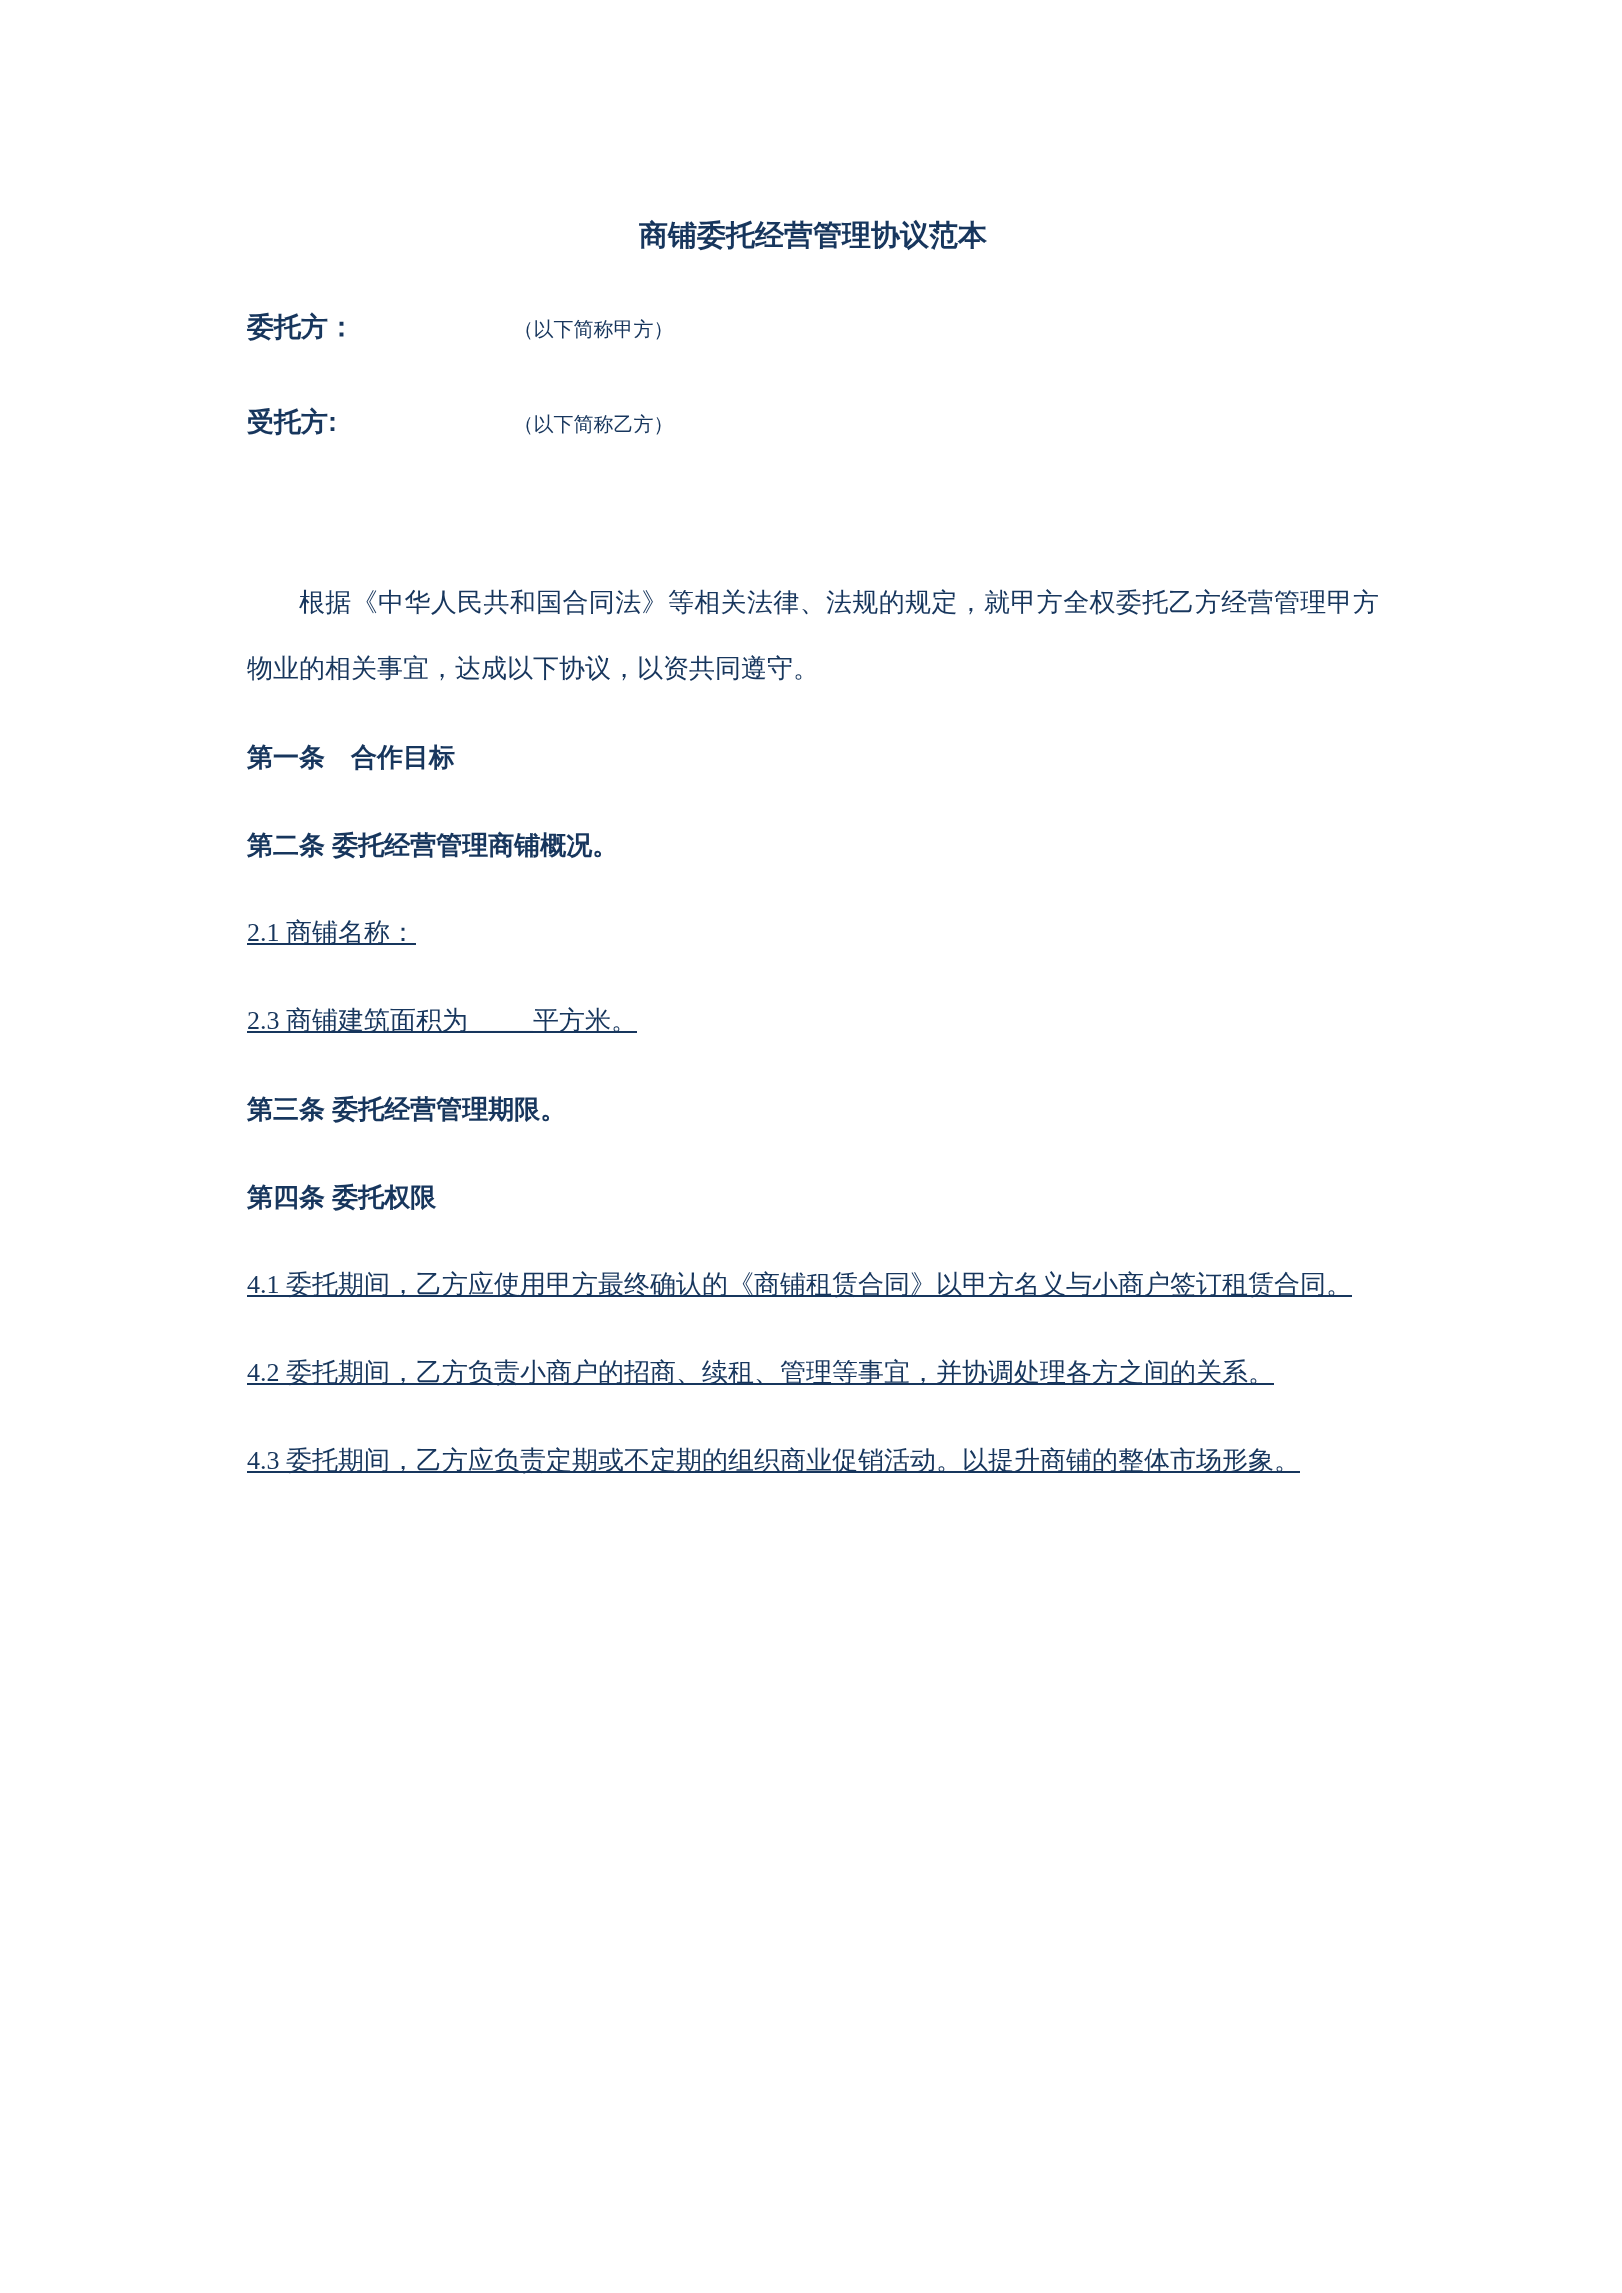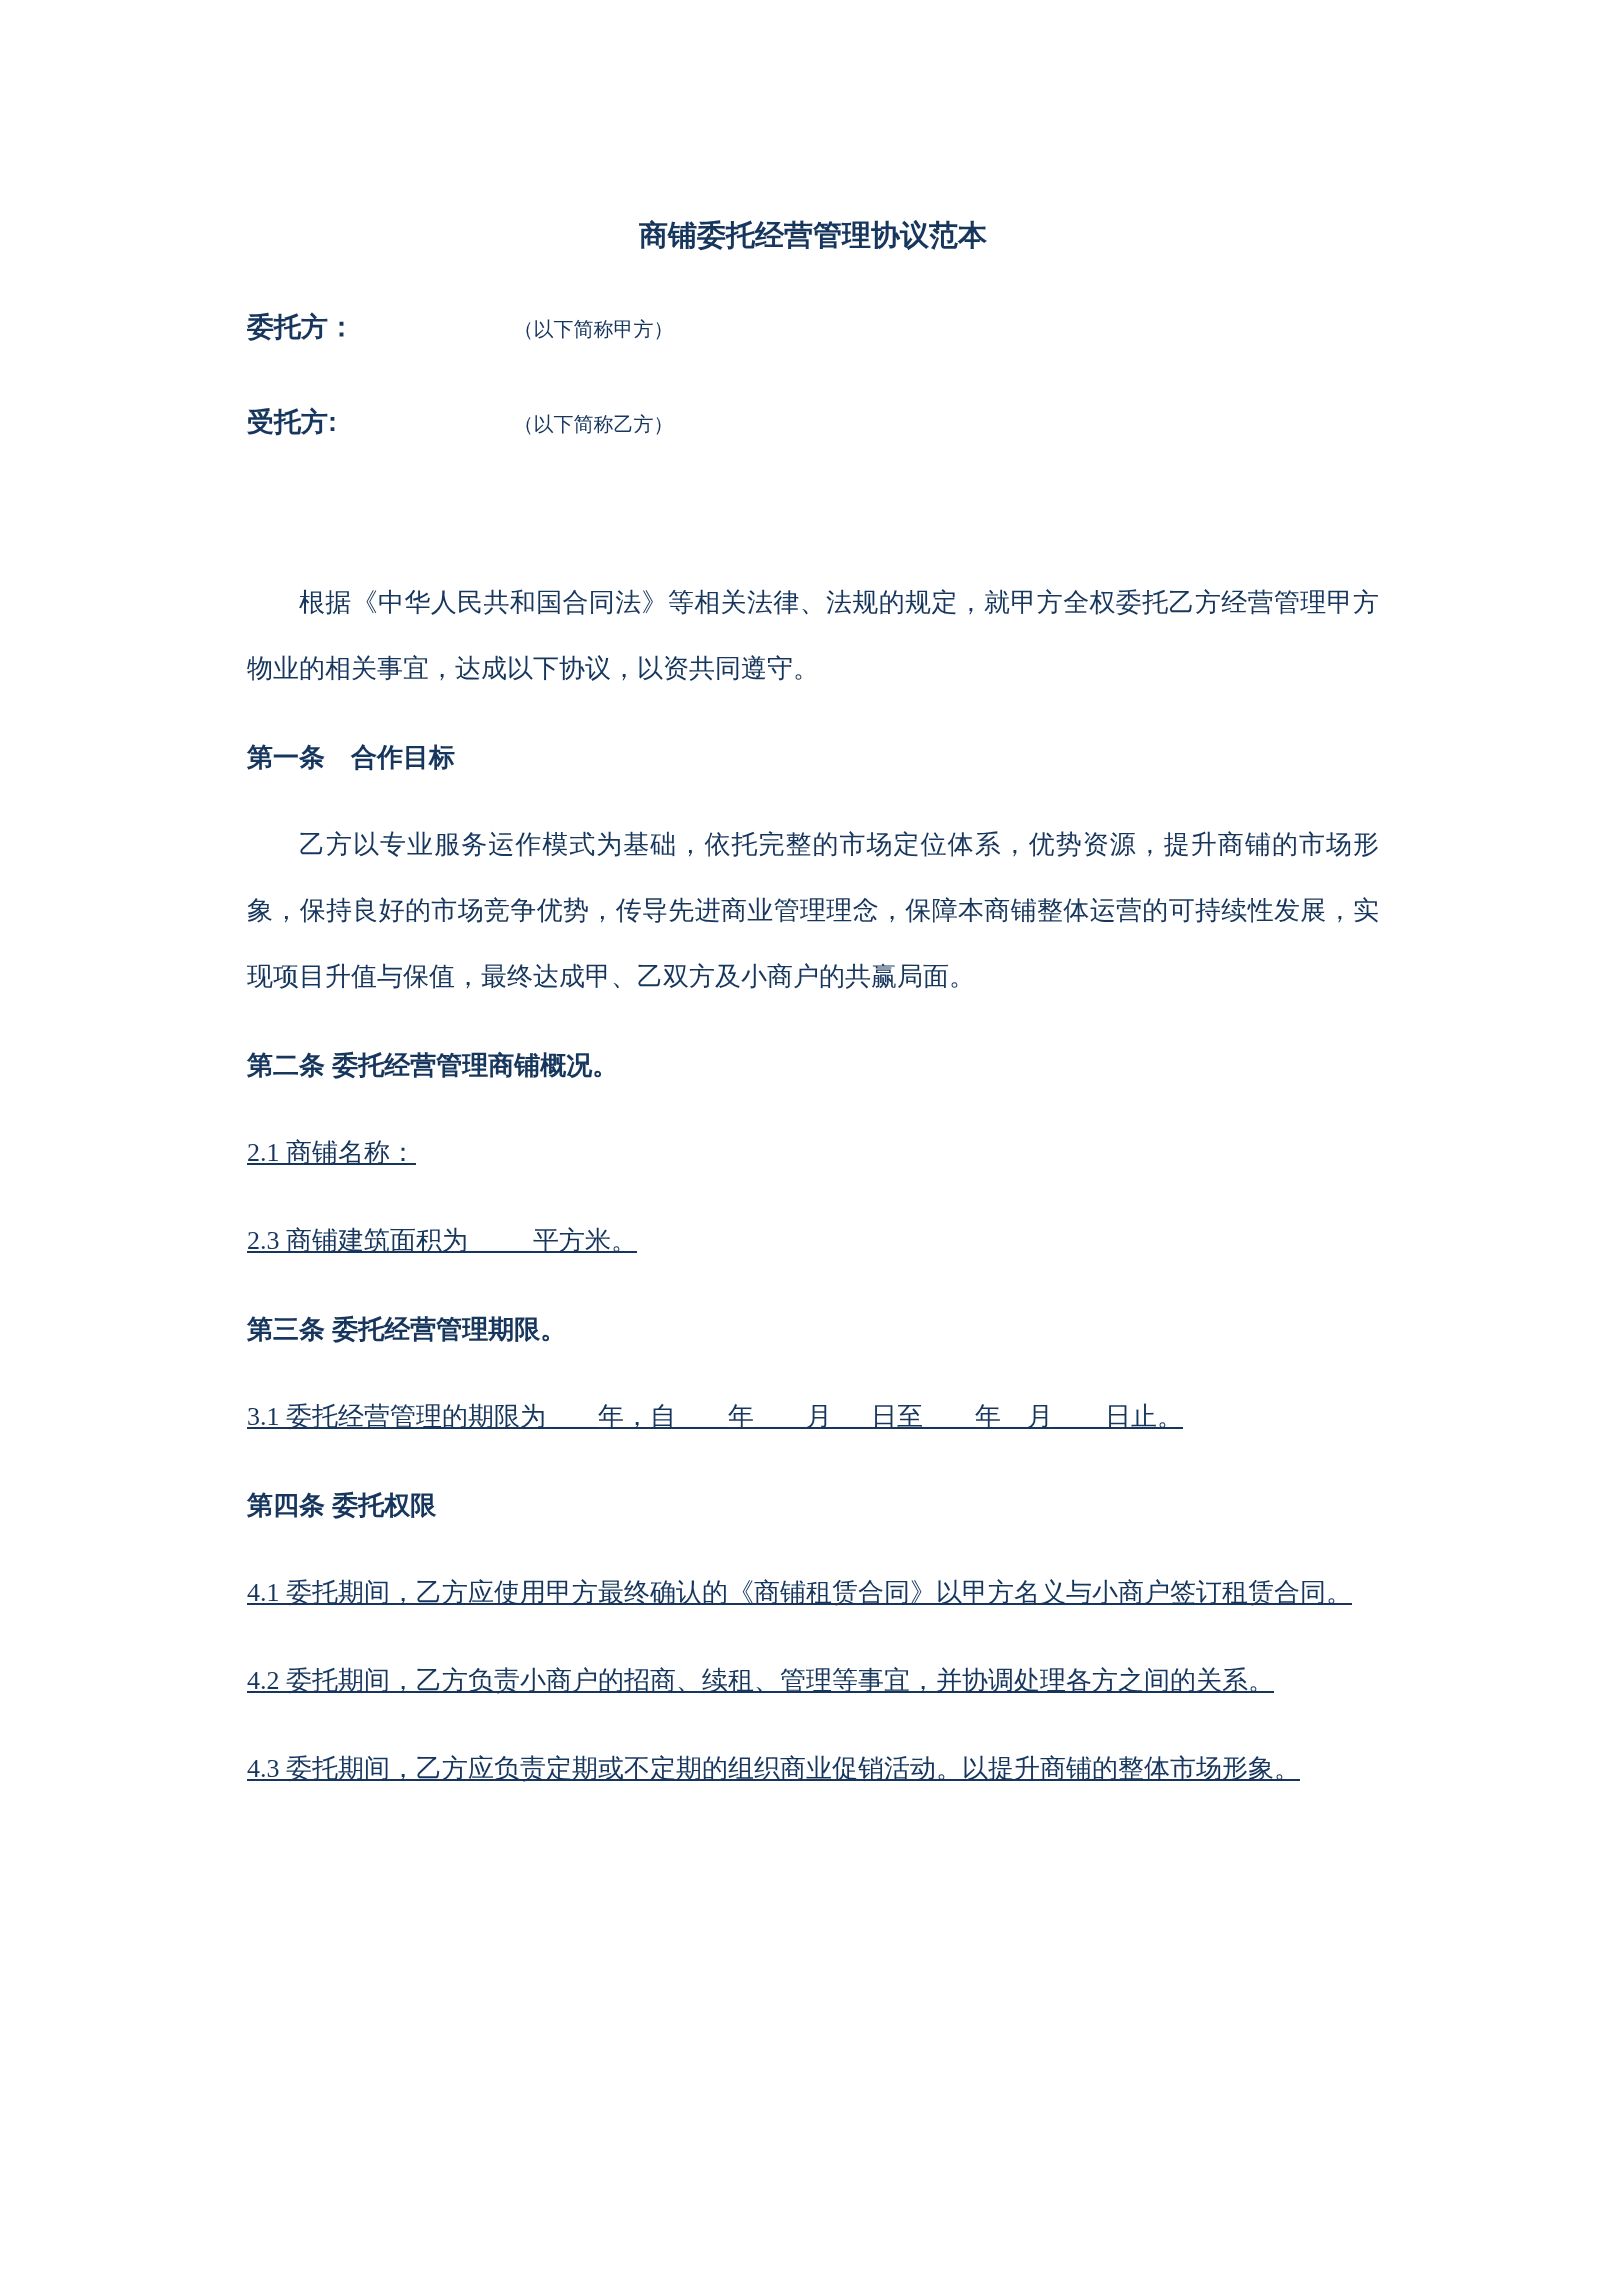--- a/index.html
+++ b/index.html
@@ -77,32 +77,30 @@
 
   <div class="party">
     <span class="party-label">受托方:</span>
     <span class="party-note">（以下简称乙方）</span>
   </div>
 
   <p class="para intro">根据《中华人民共和国合同法》等相关法律、法规的规定，就甲方全权委托乙方经营管理甲方物业的相关事宜，达成以下协议，以资共同遵守。</p>
 
   <h2 class="heading">第一条　合作目标</h2>
 
-  <p class="para">乙方以专业服务运作模式为基础，依托完整的市场定位体系，优势资源，提升商铺的市场形象，保持良好的市场竞争优势，传导先进商业管理理念，保障本商铺整体运营的可持续性发展，实现项目升值与保值，最终达成甲、乙双方及小商户的共赢局面。</p>
 
   <h2 class="heading">第二条 委托经营管理商铺概况。</h2>
 
   <p class="item">2.1  商铺名称：</p>
 
 
   <p class="item">2.3  商铺建筑面积为_____平方米。</p>
 
   <h2 class="heading">第三条 委托经营管理期限。</h2>
 
-  <p class="item">3.1 委托经营管理的期限为____年，自____年____月___日至____年__月____日止。</p>
 
   <h2 class="heading">第四条 委托权限</h2>
 
   <p class="item">4.1  委托期间，乙方应使用甲方最终确认的《商铺租赁合同》以甲方名义与小商户签订租赁合同。</p>
 
   <p class="item">4.2  委托期间，乙方负责小商户的招商、续租、管理等事宜，并协调处理各方之间的关系。</p>
 
   <p class="item">4.3  委托期间，乙方应负责定期或不定期的组织商业促销活动。以提升商铺的整体市场形象。</p>
 
 </div>

